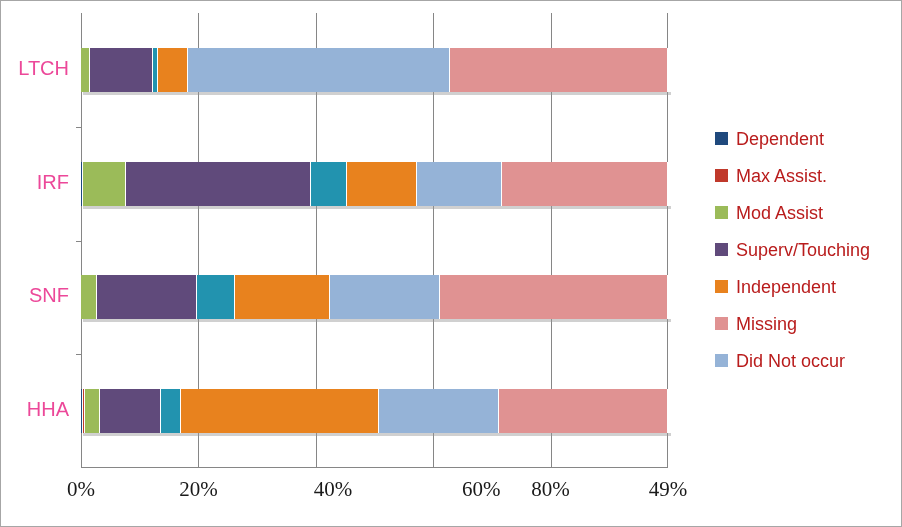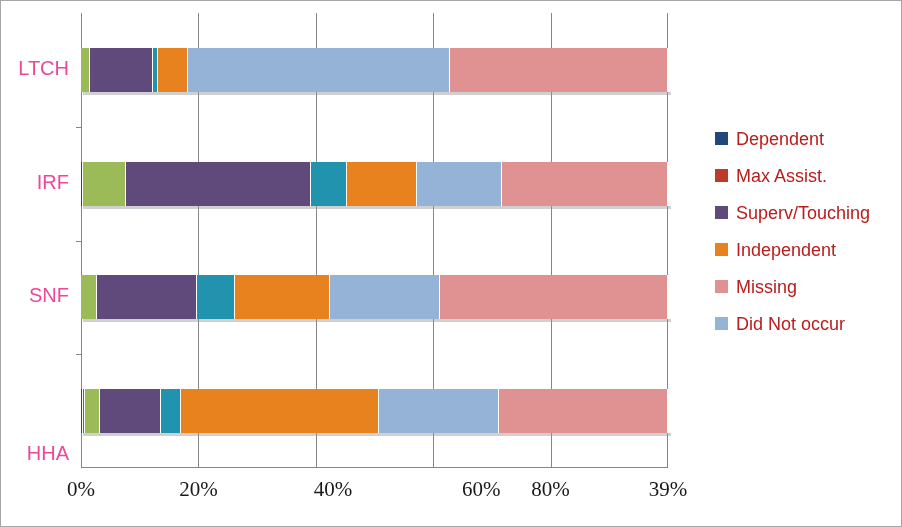--- a/index.html
+++ b/index.html
@@ -155,41 +155,45 @@
             <div class="seg" title="HHA — Missing: 28.8%" style="left: 417.944px; width: 169.056px; background: rgb(224, 146, 146); border-right: 1px solid rgb(255, 255, 255);"></div>
           </div>
         </div>
       </div>
   </div>
 
   <div id="cat-labels">
       <div class="cat-label" style="left: 0px; width: 68px; top: 55.875px;">LTCH</div>
       <div class="cat-label" style="left: 0px; width: 68px; top: 169.625px;">IRF</div>
       <div class="cat-label" style="left: 0px; width: 68px; top: 283.375px;">SNF</div>
-      <div class="cat-label" style="left: 0px; width: 68px; top: 397.125px; margin-top: 44px;">HHA</div>
+      <div class="cat-label" style="left: 0px; width: 68px; top: 397.125px;">HHA</div>
     </div>
   <div id="x-labels">
       <div class="x-label" style="left: 80px;">0%</div>
       <div class="x-label" style="left: 197.4px;">20%</div>
       <div class="x-label" style="left: 332px;">40%</div>
       <div class="x-label" style="left: 432.2px; margin-left: 48px;">60%</div>
       <div class="x-label" style="left: 549.6px;">80%</div>
-      <div class="x-label" style="left: 667px;">39%</div>
+      <div class="x-label" style="left: 667px;">49%</div>
     </div>
 
   <div id="legend">
       <div class="legend-item">
         <span class="legend-swatch" style="background: rgb(31, 73, 125);"></span>
         <span class="legend-label">Dependent</span>
       </div>
       <div class="legend-item">
         <span class="legend-swatch" style="background: rgb(192, 57, 43);"></span>
         <span class="legend-label">Max Assist.</span>
       </div>
       <div class="legend-item">
+        <span class="legend-swatch" style="background: rgb(155, 187, 89);"></span>
+        <span class="legend-label">Mod Assist</span>
+      </div>
+      <div class="legend-item">
         <span class="legend-swatch" style="background: rgb(96, 74, 123);"></span>
         <span class="legend-label">Superv/Touching</span>
       </div>
       <div class="legend-item">
         <span class="legend-swatch" style="background: rgb(232, 130, 30);"></span>
         <span class="legend-label">Independent</span>
       </div>
       <div class="legend-item">
         <span class="legend-swatch" style="background: rgb(224, 146, 146);"></span>
         <span class="legend-label">Missing</span>

